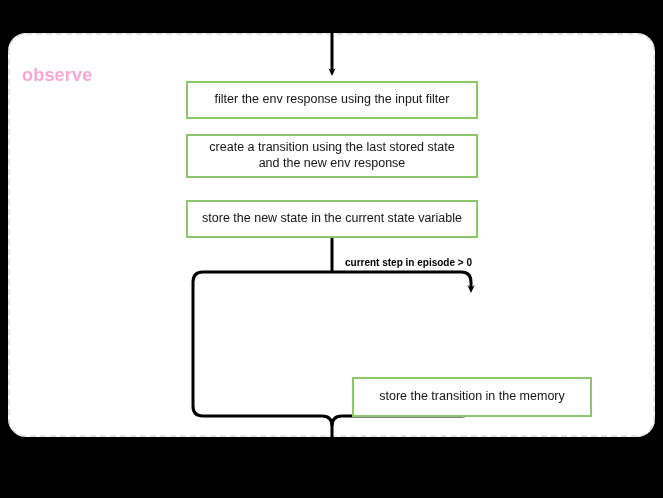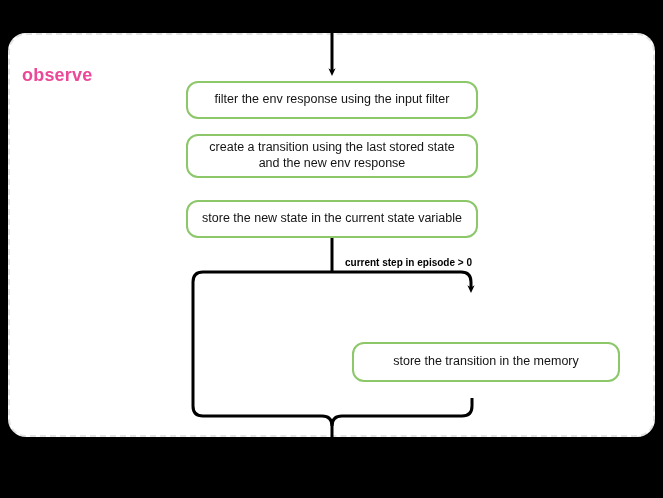--- a/index.html
+++ b/index.html
@@ -30,53 +30,53 @@
     background: #ffffff;
     border: 2px dashed #e4e4e4;
     border-radius: 18px;
   }
   #observe-title {
     position: absolute;
     left: 22px;
     top: 65px;
     font-size: 18px;
     font-weight: bold;
-    color: #ec4899;
+    color: #f9a8d4;
     letter-spacing: 0.2px;
   }
   
   #edges {
     position: absolute;
     left: 0;
     top: 0;
     width: 663px;
     height: 498px;
     pointer-events: none;
   }
   
   .node {
     position: absolute;
     box-sizing: border-box;
     background: #ffffff;
     border: 2.5px solid #8cc76a;
-    border-radius: 12px;
+    border-radius: 0;
     display: flex;
     align-items: center;
     justify-content: center;
     text-align: center;
     color: #141414;
     font-size: 12.5px;
     line-height: 1.25;
     padding: 3px 10px;
   }
   #node-filter        { left:186px; top:81px;  width:292px; height:38px; }
   #node-create        { left:186px; top:134px; width:292px; height:44px; }
   #node-store-state   { left:186px; top:200px; width:292px; height:38px; }
   #node-intrinsic     { left:352px; top:298px; width:240px; height:40px; }
-  #node-store-mem     { left:352px; top:342px; width:268px; height:40px; }
+  #node-store-mem     { left:352px; top:377px; width:240px; height:40px; }
 
   .edge-label {
     position: absolute;
     font-size: 10px;
     font-weight: bold;
     color: #000000;
     white-space: nowrap;
   }
   #label-condition { left: 345px; top: 257px; }
 </style>

